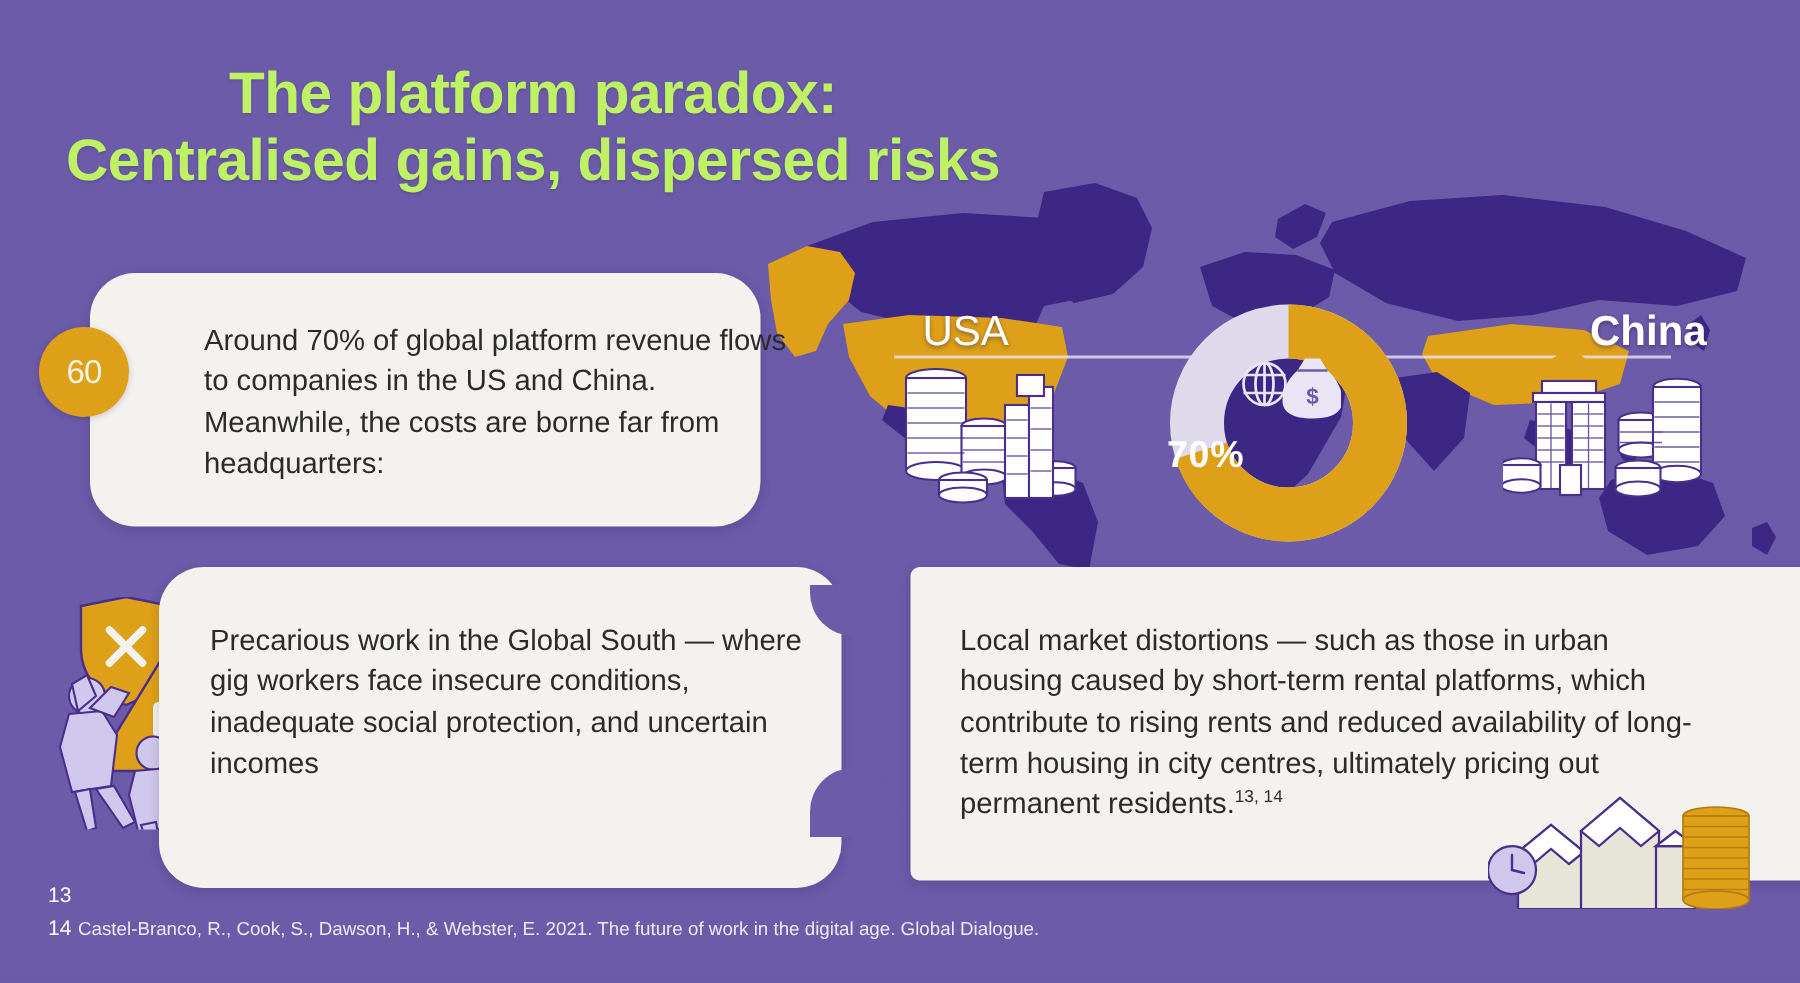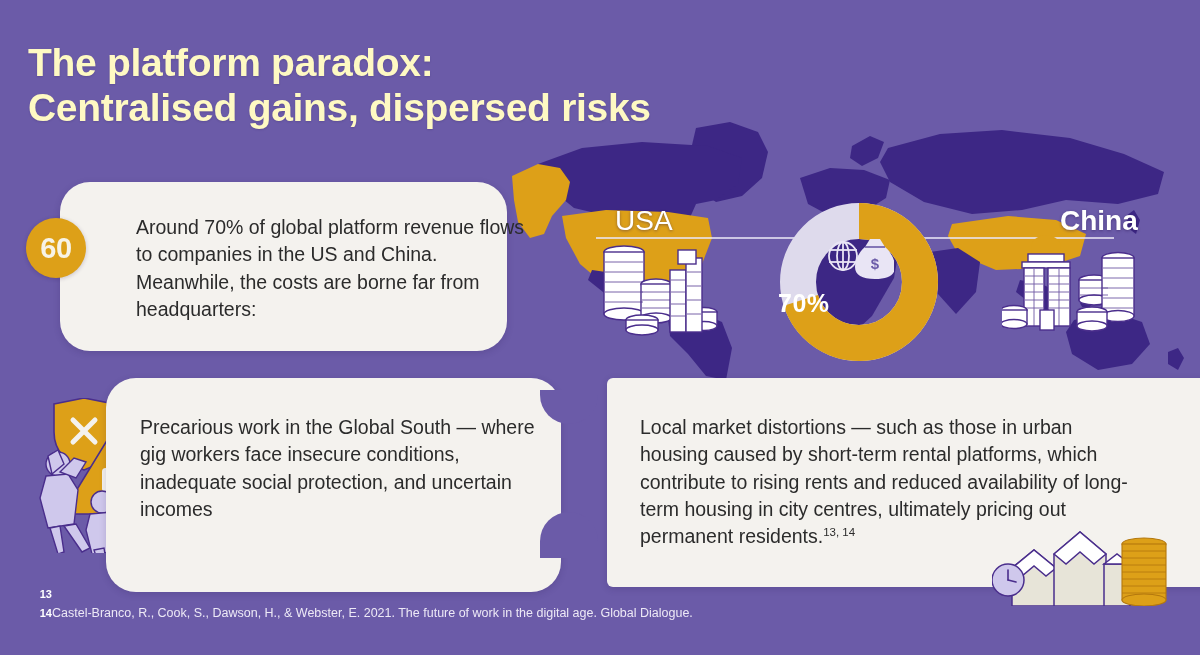--- a/index.html
+++ b/index.html
@@ -10,46 +10,47 @@
     position:relative;
   }
   .stage{position:absolute;inset:0;width:1200px;height:655px;}
 
   
   .map-layer{position:absolute;left:500px;top:120px;width:700px;height:260px;}
   .map-layer svg{display:block;}
 
   
   .title{
-    position:absolute;left:28px;top:40px;
-    color:#fef9c3;font-size:39px;font-weight:bold;
+    position:absolute;left:44px;top:40px;
+    color:#bef264;font-size:39px;font-weight:bold;
     line-height:1.16;letter-spacing:-0.3px;
     white-space:pre-line;
     text-shadow:0 1px 2px rgba(40,20,80,.18);
+    text-align:center;
   }
 
   
   .card{
     position:absolute;background:#F4F2EE;
     border-radius:26px;
     box-shadow:0 2px 7px rgba(38,20,78,.18);
   }
   .card-text{
     color:#2B2B2B;font-size:19.5px;line-height:1.40;
     white-space:pre-line;
   }
 
   #card-top{left:60px;top:182px;width:447px;height:169px;border-radius:30px;}
   #card-top .card-text{position:absolute;left:35px;top:32px;width:400px;margin-left:41px;}
 
   #badge-60{
     position:absolute;left:26px;top:218px;
     width:60px;height:60px;border-radius:50%;
     background:#DDA018;
-    color:#F7F3E6;font-size:29px;font-weight:bold;
+    color:#F7F3E6;font-size:22px;font-weight:normal;
     display:flex;align-items:center;justify-content:center;
     letter-spacing:-0.5px;
     box-shadow:0 1px 4px rgba(38,20,78,.22);
   }
 
   #card-left{left:106px;top:378px;width:455px;height:214px;border-radius:30px;}
   #card-left .card-text{position:absolute;left:34px;top:36px;width:400px;}
 
   #card-right{left:607px;top:378px;width:606px;height:209px;border-radius:6px;}
   #card-right .card-text{position:absolute;left:33px;top:36px;width:505px;}
@@ -89,22 +90,22 @@
   .ill{position:absolute;}
   #ill-usa{left:600px;top:232px;width:120px;height:108px;}
   #ill-china{left:1002px;top:226px;width:135px;height:116px;}
   #ill-people{left:20px;top:398px;width:132px;height:155px;}
   #ill-houses{left:992px;top:524px;width:180px;height:82px;}
 
   
   .footnotes{position:absolute;left:32px;top:588px;width:1100px;}
   .fn{display:flex;align-items:baseline;margin-bottom:6px;}
   .fn-num{
-    color:#ffffff;font-size:11px;font-weight:bold;
-    width:20px;flex:0 0 20px;text-align:right;
+    color:#ffffff;font-size:14px;font-weight:normal;
+    width:20px;flex:0 0 20px;
   }
   .fn-txt{color:#EDE9F6;font-size:12.5px;line-height:1.25;}
 </style>
 </head>
 <body>
 
 <div class="stage">
 
   <div class="map-layer">
     <svg width="700" height="260" viewBox="0 0 700 260" xmlns="http://www.w3.org/2000/svg">

